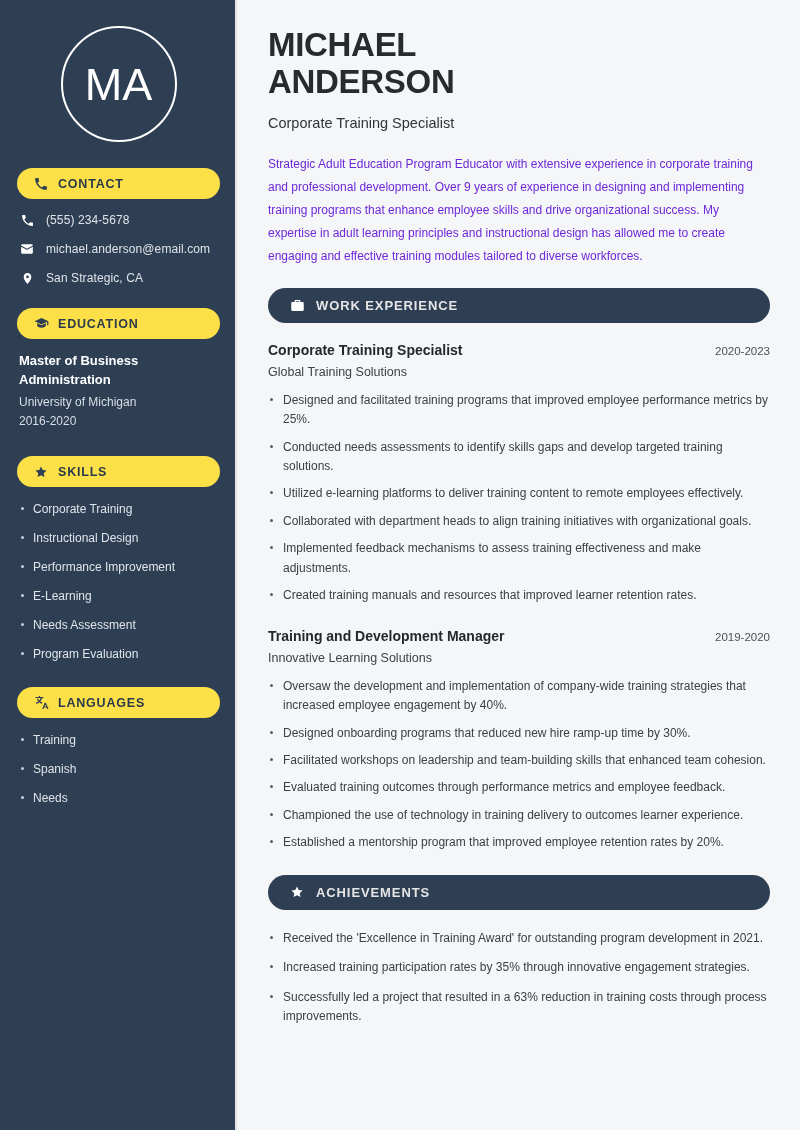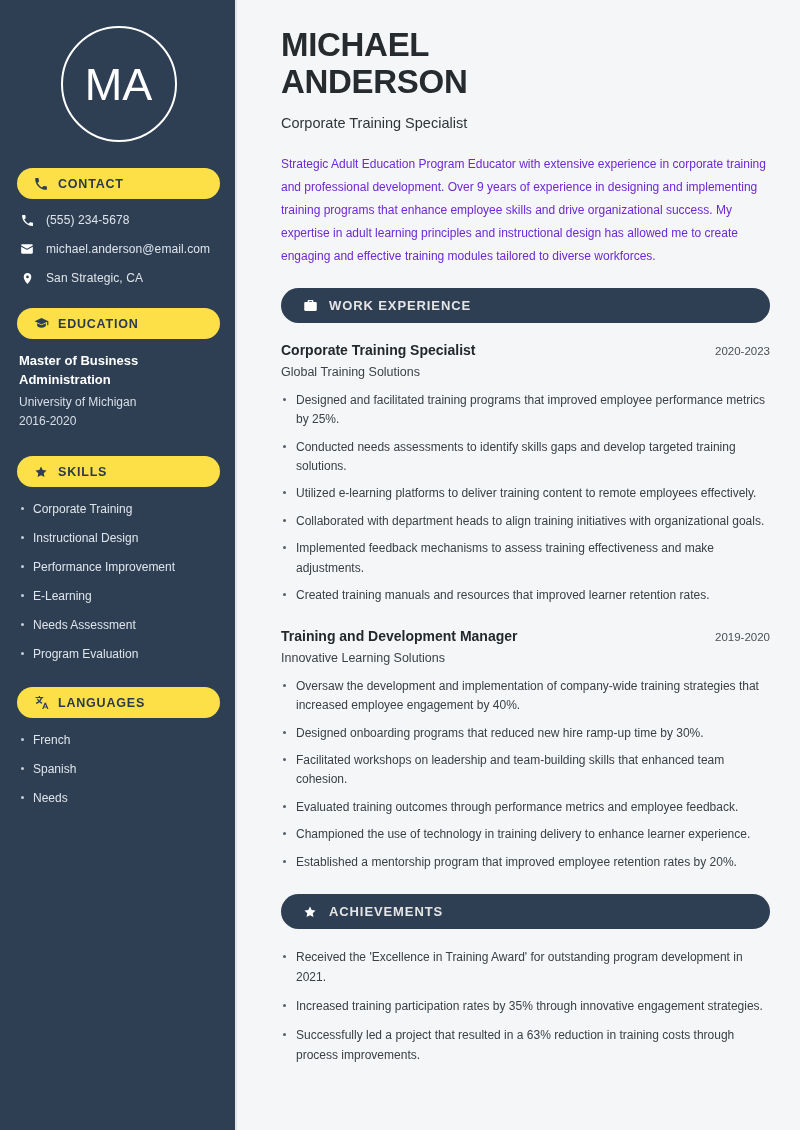--- a/index.html
+++ b/index.html
@@ -12,21 +12,20 @@
     font-family: "Liberation Sans", sans-serif;
     background: #f5f6f7;
     overflow: hidden;
   }
   .page {
     position: relative;
     width: 800px;
     height: 1130px;
     display: flex;
     background: #f5f6f7;
-    gap: 13px;
   }
 
   
   .sidebar {
     width: 237px;
     min-width: 237px;
     background: #2e3f54;
     box-sizing: border-box;
     padding: 0 17px;
     position: relative;
@@ -317,21 +316,21 @@
       <span class="picon">
         <svg width="15" height="15" viewBox="0 0 24 24" fill="currentColor" aria-hidden="true">
           <path d="M2.5 3.2h5.2V1.5h1.9v1.7h5.2v1.8h-2.1c-.5 2-1.4 3.7-2.6 5.1 1 .9 2.1 1.6 3.3 2.1l-.9 1.8c-1.5-.7-2.8-1.5-3.9-2.6-1.3 1.2-2.9 2.2-4.8 2.9l-.9-1.8c1.7-.6 3.1-1.4 4.2-2.4C5.9 8.8 5 7.4 4.4 5.8h2c.5 1.1 1.1 2.1 2 2.9 1-1.1 1.7-2.4 2.1-3.9H2.5V3.2z"></path>
           <path d="M17 12.4h2.1l4 10.1h-2.1l-.9-2.4h-4.1l-.9 2.4h-2.1l4-10.1zm1 2.6-1.4 3.5h2.8L18 15z"></path>
         </svg>
       </span>
       <span class="ptext">LANGUAGES</span>
     </div>
 
     <ul class="side-ul">
-      <li class="side-li">French</li>
+      <li class="side-li">Training</li>
       <li class="side-li">Spanish</li>
       <li class="side-li">Needs</li>
     </ul>
   </aside>
 
   <main class="main">
 
     <h1 class="name">
       <span>MICHAEL</span><br>
       <span>ANDERSON</span>
@@ -370,21 +369,21 @@
       <div class="job-head">
         <span class="job-role">Training and Development Manager</span>
         <span class="job-dates">2019-2020</span>
       </div>
       <div class="job-company">Innovative Learning Solutions</div>
       <ul class="bullets">
         <li class="bullet">Oversaw the development and implementation of company-wide training strategies that increased employee engagement by 40%.</li>
         <li class="bullet">Designed onboarding programs that reduced new hire ramp-up time by 30%.</li>
         <li class="bullet">Facilitated workshops on leadership and team-building skills that enhanced team cohesion.</li>
         <li class="bullet">Evaluated training outcomes through performance metrics and employee feedback.</li>
-        <li class="bullet">Championed the use of technology in training delivery to enhance learner experience.</li>
+        <li class="bullet">Championed the use of technology in training delivery to outcomes learner experience.</li>
         <li class="bullet">Established a mentorship program that improved employee retention rates by 20%.</li>
       </ul>
     </div>
 
     <div class="main-pill ach-pill">
       <span class="picon">
         <svg width="14" height="14" viewBox="0 0 24 24" fill="currentColor" aria-hidden="true">
           <path d="M12 2.5l2.9 6 6.6.9-4.8 4.6 1.2 6.5L12 17.4 6.1 20.5l1.2-6.5L2.5 9.4l6.6-.9 2.9-6z"></path>
         </svg>
       </span>

